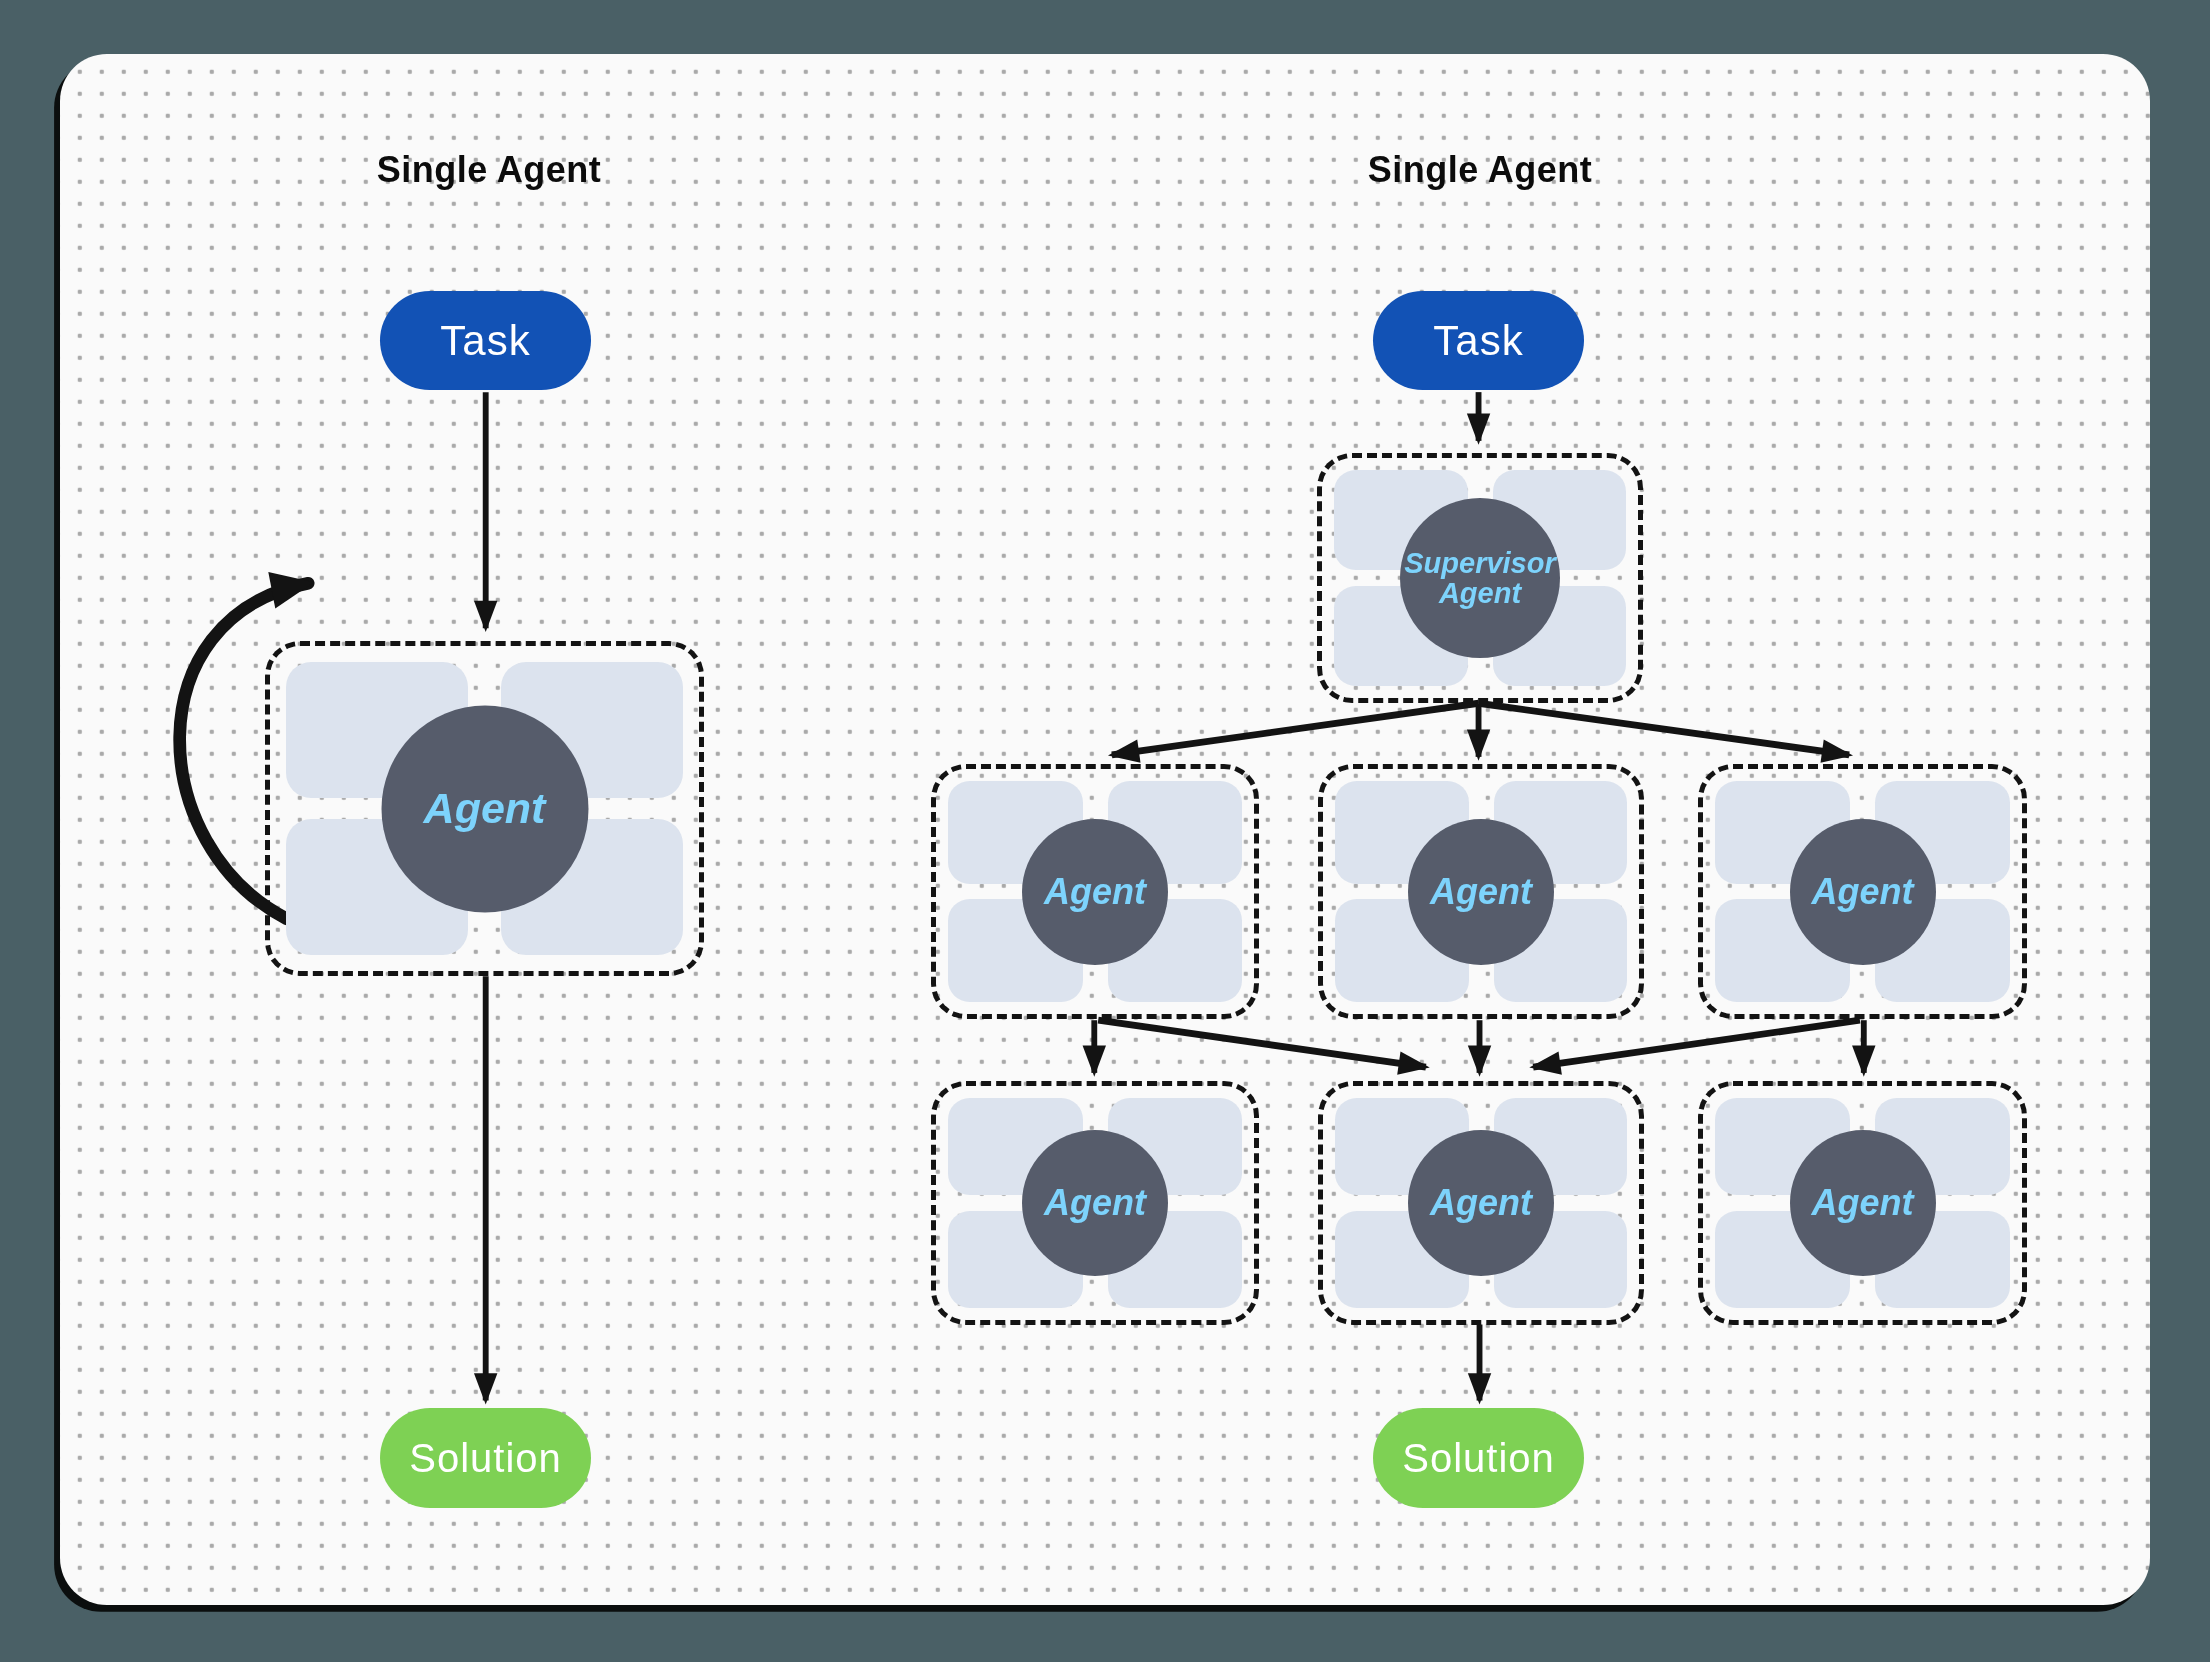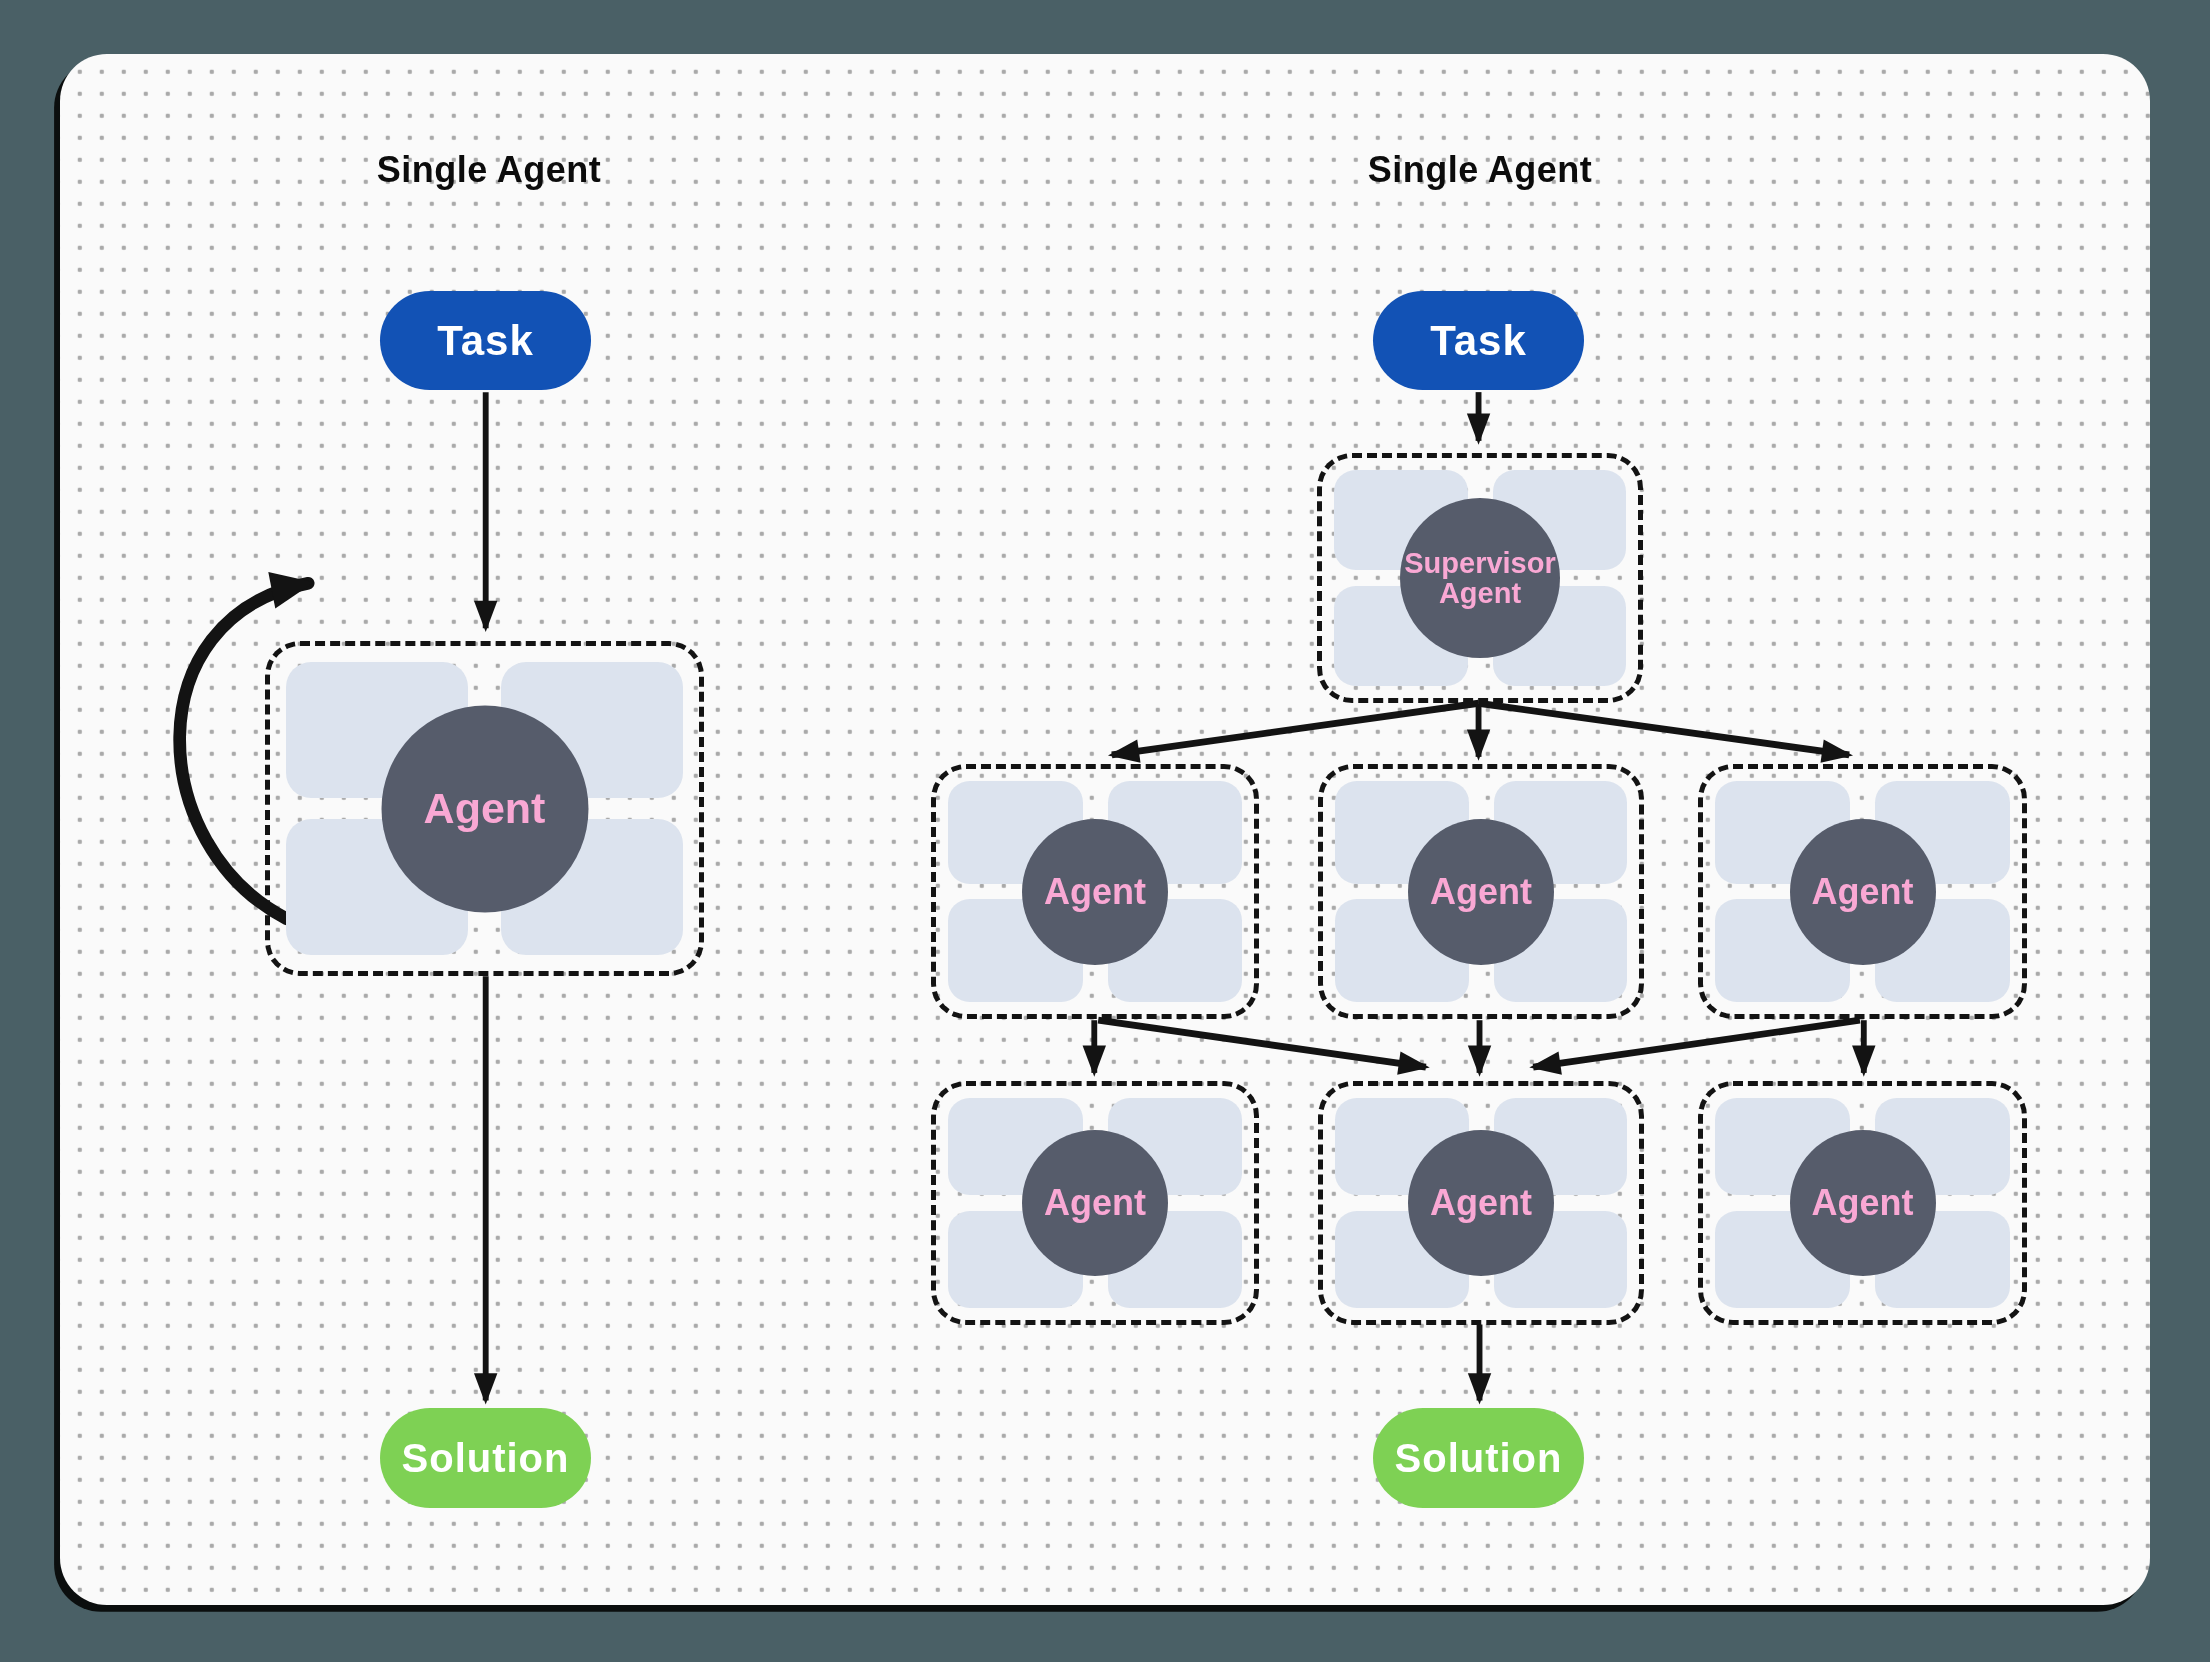--- a/index.html
+++ b/index.html
@@ -22,41 +22,41 @@
     box-shadow:-5.9px 6.8px 0 0 #0b0e0e;
   }
   .panel-title{
     position:absolute;transform:translateX(-50%);
     font-size:36px;font-weight:700;color:#0c0c0c;letter-spacing:0.5px;
     white-space:nowrap;
   }
   .pill{
     position:absolute;border-radius:53px;color:#ffffff;
     display:flex;align-items:center;justify-content:center;
-    font-size:42px;font-weight:700;letter-spacing:1px;white-space:nowrap;
+    font-size:42px;font-weight:400;letter-spacing:1px;white-space:nowrap;
   }
   .pill.task{background:var(--task-blue);}
   .pill.solution{background:var(--solution-green);font-size:40px;}
   .node-box{
     position:absolute;border:5.9px dashed var(--line-black);border-radius:35px;
     box-sizing:border-box;background:transparent;
   }
   .tiles{
     position:absolute;display:grid;
     grid-template-columns:1fr 1fr;grid-template-rows:1fr 1fr;
   }
   .tiles.big{inset:15.6px;column-gap:33px;row-gap:21.5px;}
   .tiles.small{inset:11.7px;column-gap:25px;row-gap:15.6px;}
   .tile{background:var(--tile-gray);border-radius:25px;}
   .tiles.small .tile{border-radius:21.5px;}
   .node-circle{
     position:absolute;left:50%;top:50%;transform:translate(-50%,-50%);
-    border-radius:50%;background:var(--circle-slate);color:#f9a8d4;
+    border-radius:50%;background:var(--circle-slate);color:#7dd3fc;
     display:flex;flex-direction:column;align-items:center;justify-content:center;
-    text-align:center;font-weight:700;line-height:1.05;
+    text-align:center;font-weight:700;line-height:1.05;font-style:italic;
   }
   .circle-big{width:207px;height:207px;font-size:43px;}
   .circle-mid{width:146px;height:146px;font-size:36px;}
   .circle-sup{width:160px;height:160px;font-size:29px;}
   svg.arrows{position:absolute;left:0;top:0;pointer-events:none;}
 </style>
 </head>
 <body>
 
 <div class="card">

